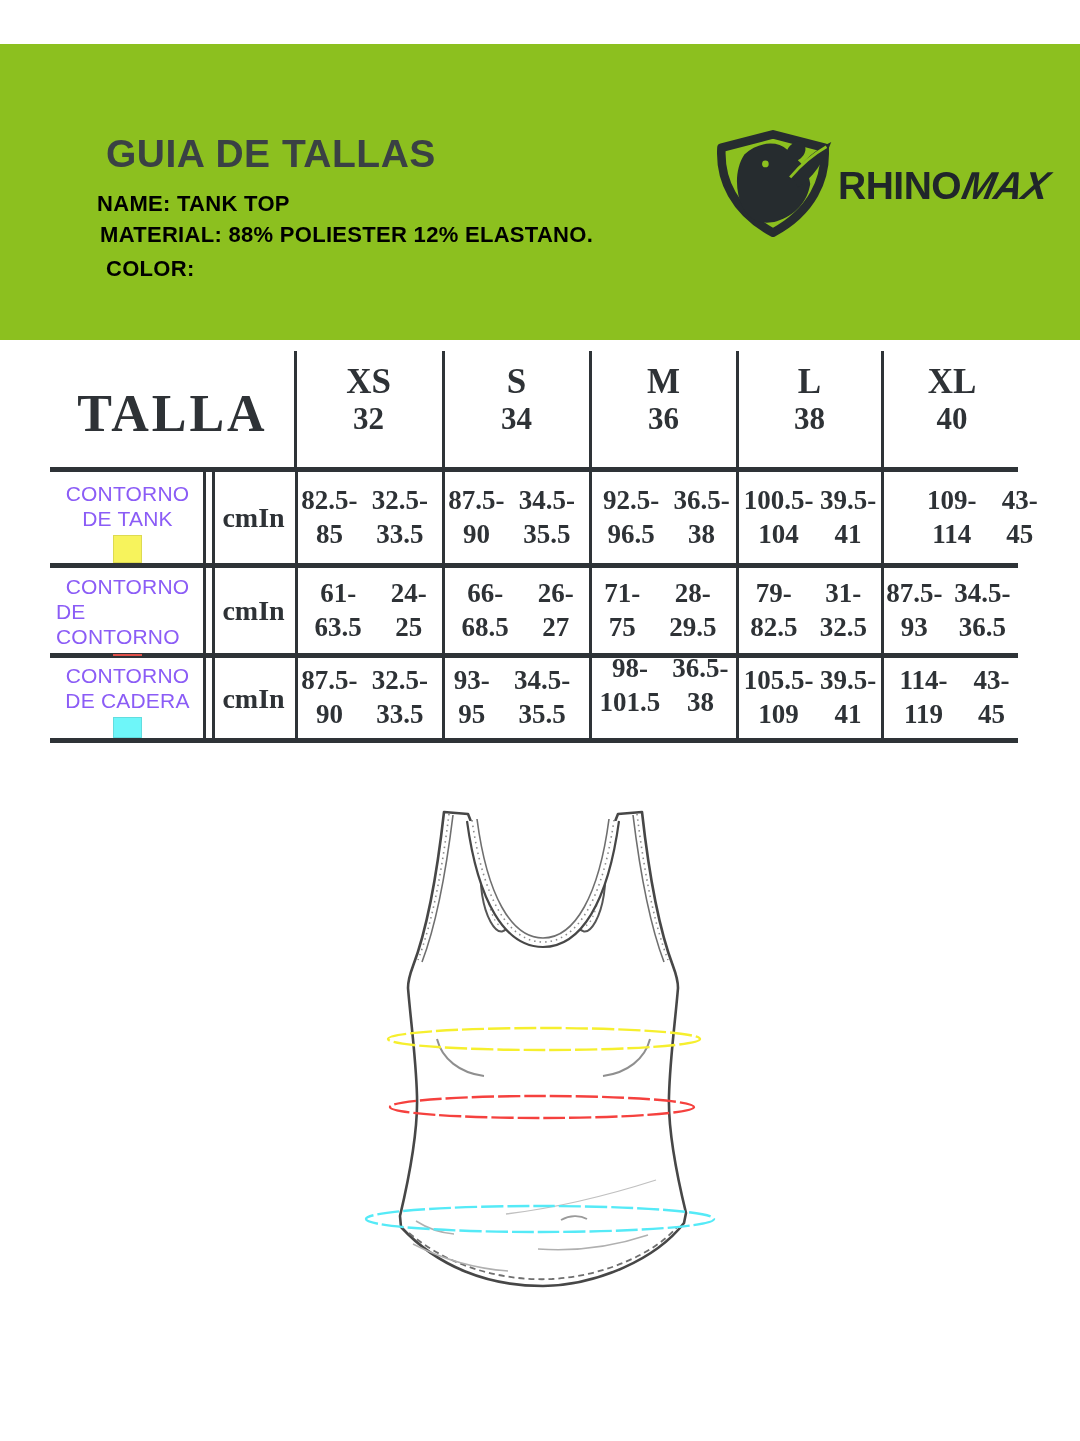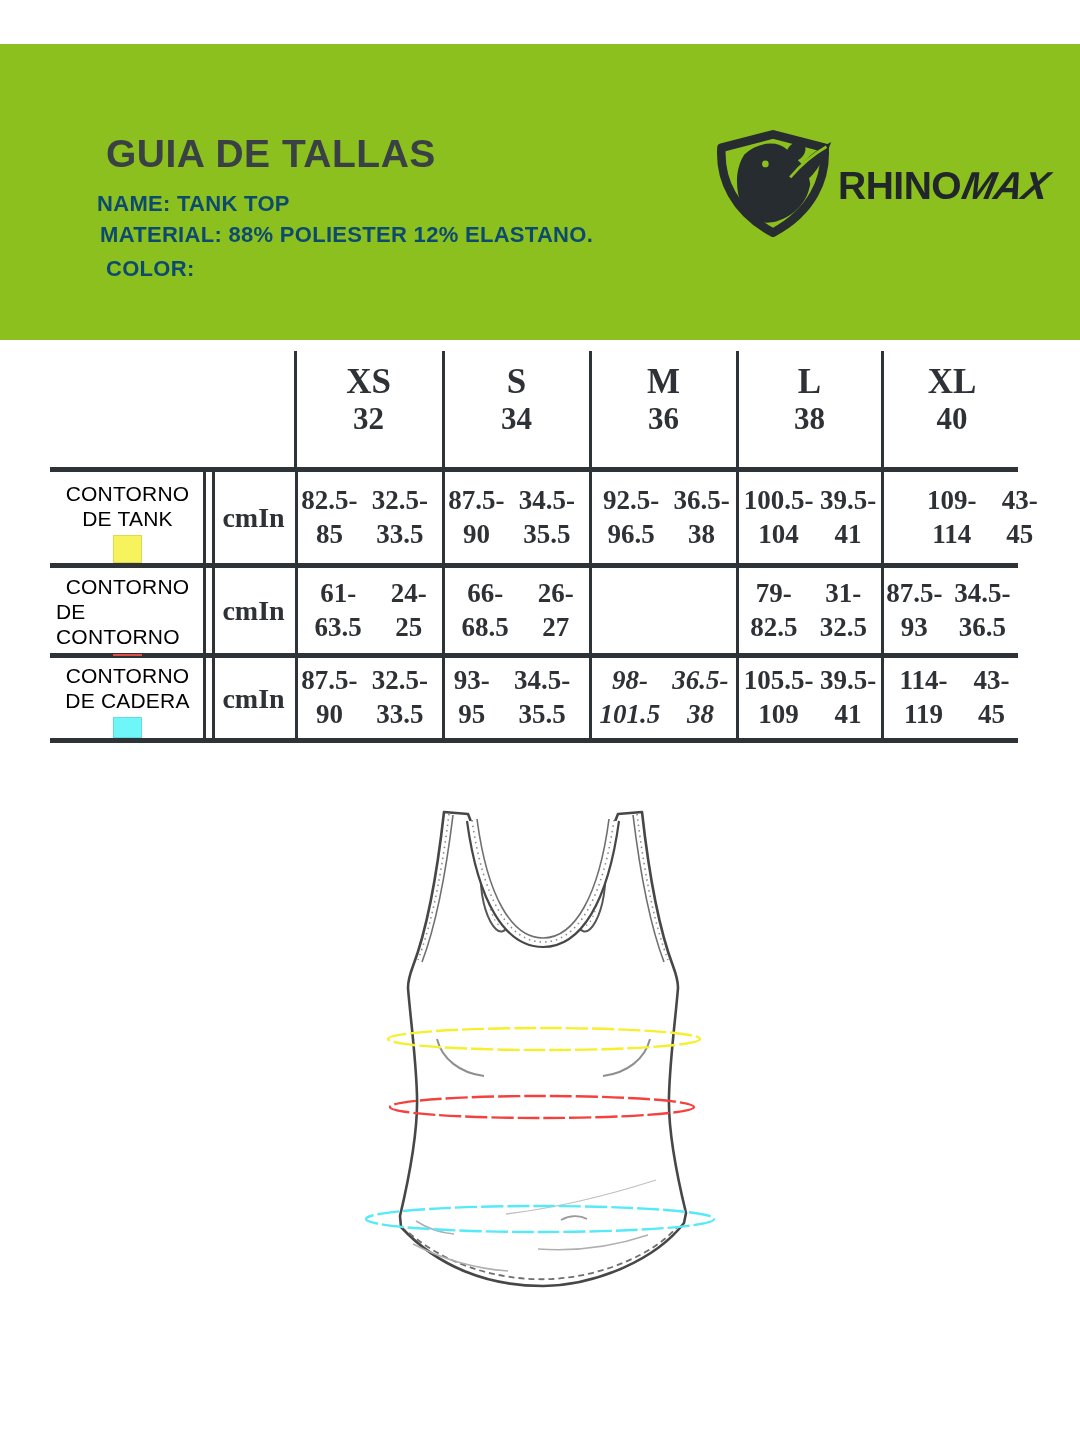--- a/index.html
+++ b/index.html
@@ -2,21 +2,21 @@
 <html><head>
 <meta charset="utf-8">
 <style>
   html,body{margin:0;padding:0;background:#ffffff;}
   .page{position:relative;width:1080px;height:1441px;background:#ffffff;overflow:hidden;
         font-family:"Liberation Sans",sans-serif;}
   
   .banner{position:absolute;left:0;top:44px;width:1080px;height:296px;background:#8CC01F;}
   .banner-title{position:absolute;left:106px;top:88px;font-size:39px;font-weight:800;
                 letter-spacing:.5px;color:#3A4144;}
-  .banner-sub{position:absolute;font-size:22px;font-weight:700;color:#0c4a6e;letter-spacing:.3px;}
+  .banner-sub{position:absolute;font-size:22px;font-weight:700;color:#000000;letter-spacing:.3px;}
   .sub-name{left:97px;top:147px;}
   .sub-material{left:100px;top:178px;}
   .sub-color{left:106px;top:212px;}
   .logo{position:absolute;left:710px;top:82px;width:330px;height:160px;}
   .logo svg{position:absolute;left:0;top:0;}
   .brand-text{position:absolute;left:128px;top:38px;font-size:39px;font-weight:800;
               color:#20262a;letter-spacing:-.5px;white-space:nowrap;}
   .brand-max{display:inline-block;font-style:italic;transform:skewX(-12deg);margin-left:2px;}
   
   .size-table{position:absolute;left:50px;top:345px;width:970px;height:400px;color:#2E3236;}
@@ -28,21 +28,21 @@
   .th-size{position:absolute;top:6px;height:110px;display:flex;flex-direction:column;
            align-items:center;justify-content:center;font-family:"Liberation Serif",serif;
            font-weight:700;transform:translateY(-6px);}
   .th-size .sz{font-size:35px;line-height:1.1;}
   .th-size .num{font-size:31px;line-height:1.15;}
   .cell{position:absolute;display:flex;flex-direction:row;align-items:center;
         justify-content:center;text-align:center;}
   .cell .v{font-family:"Liberation Serif",serif;font-size:27px;font-weight:700;line-height:1.25;}
   .label-cell{position:absolute;display:flex;flex-direction:column;align-items:center;
               justify-content:flex-start;padding-top:9px;box-sizing:border-box;}
-  .label-cell .lbl{font-size:21px;line-height:1.2;color:#000000;letter-spacing:.2px;}
+  .label-cell .lbl{font-size:21px;line-height:1.2;color:#8b5cf6;letter-spacing:.2px;}
   .marker{width:27px;height:27px;margin-top:4px;border:1px solid rgba(0,0,0,0.10);}
   .unit-cell .v{font-size:28px;}
   
   .figure{position:absolute;left:356px;top:796px;width:380px;height:505px;}
 </style>
 </head>
 <body>
 
 <div class="page">
 
@@ -63,20 +63,21 @@
         <circle cx="58" cy="38" r="3.5" fill="#8CC01F"></circle>
       </svg>
       <div class="brand-text">
         <span>RHINO</span><span class="brand-max">MAX</span>
       </div>
     </div>
   </div>
 
   <div class="size-table">
 
+    <div class="th-talla">TALLA</div>
     <div class="th-size" style="left:246px;width:145px;">
       <div class="sz">XS</div>
       <div class="num">32</div>
     </div>
     <div class="th-size" style="left:395px;width:143px;">
       <div class="sz">S</div>
       <div class="num">34</div>
     </div>
     <div class="th-size" style="left:542px;width:143px;">
       <div class="sz">M</div>
@@ -156,20 +157,24 @@
       <div class="v">In</div>
     </div>
     <div class="cell" style="left:248px;top:223px;width:141px;height:85px;">
       <div class="v">61-63.5</div>
       <div class="v">24-25</div>
     </div>
     <div class="cell" style="left:395px;top:223px;width:141px;height:85px;">
       <div class="v">66-68.5</div>
       <div class="v">26-27</div>
     </div>
+    <div class="cell" style="left:542px;top:223px;width:141px;height:85px;">
+      <div class="v">71-75</div>
+      <div class="v">28-29.5</div>
+    </div>
     <div class="cell" style="left:689px;top:223px;width:139px;height:85px;">
       <div class="v">79-82.5</div>
       <div class="v">31-32.5</div>
     </div>
     <div class="cell" style="left:834px;top:223px;width:136px;height:85px;">
       <div class="v">87.5-93</div>
       <div class="v">34.5-36.5</div>
     </div>
 
     <div class="vl" style="left:153px;top:313px;height:80px;"></div>
@@ -189,21 +194,21 @@
       <div class="v">In</div>
     </div>
     <div class="cell" style="left:248px;top:313px;width:141px;height:80px;">
       <div class="v">87.5-90</div>
       <div class="v">32.5-33.5</div>
     </div>
     <div class="cell" style="left:395px;top:313px;width:141px;height:80px;">
       <div class="v">93-95</div>
       <div class="v">34.5-35.5</div>
     </div>
-    <div class="cell" style="left:542px;top:313px;width:141px;height:80px;font-style:italic;">
+    <div class="cell" style="left:542px;top:301px;width:141px;height:80px;">
       <div class="v">98-101.5</div>
       <div class="v">36.5-38</div>
     </div>
     <div class="cell" style="left:689px;top:313px;width:139px;height:80px;">
       <div class="v">105.5-109</div>
       <div class="v">39.5-41</div>
     </div>
     <div class="cell" style="left:834px;top:313px;width:136px;height:80px;">
       <div class="v">114-119</div>
       <div class="v">43-45</div>

